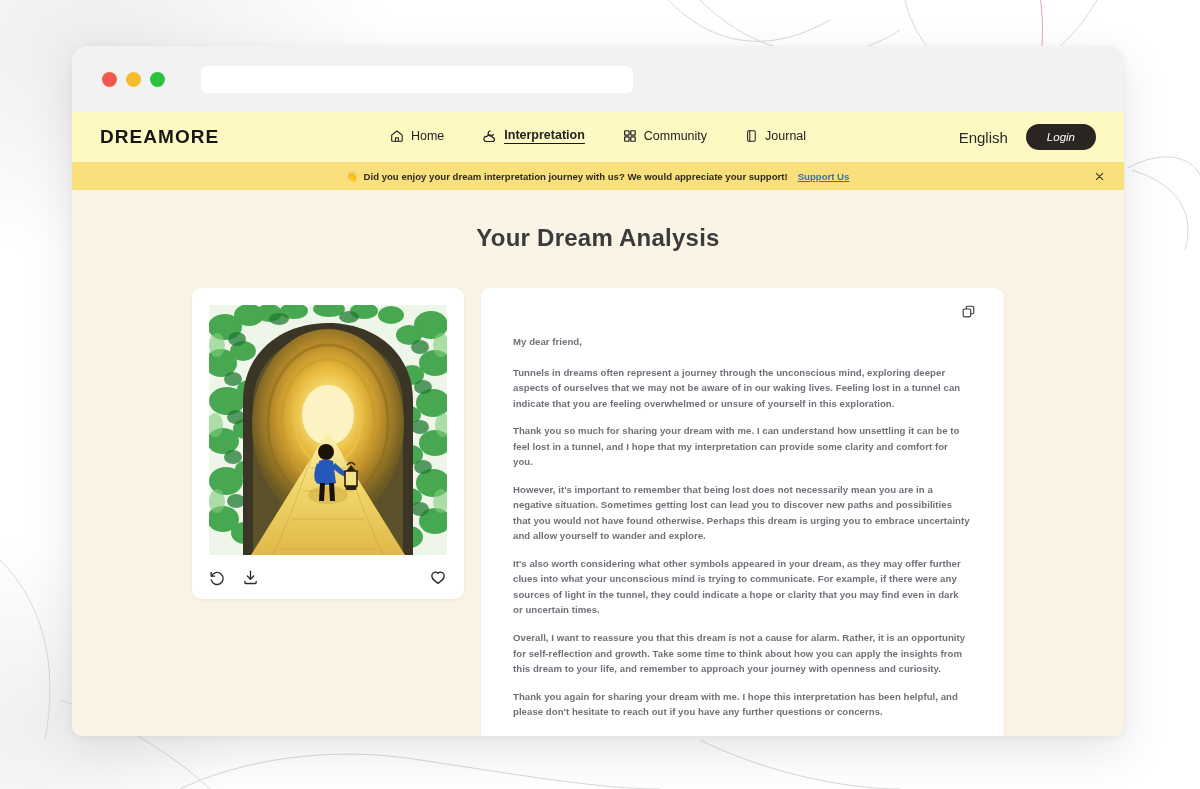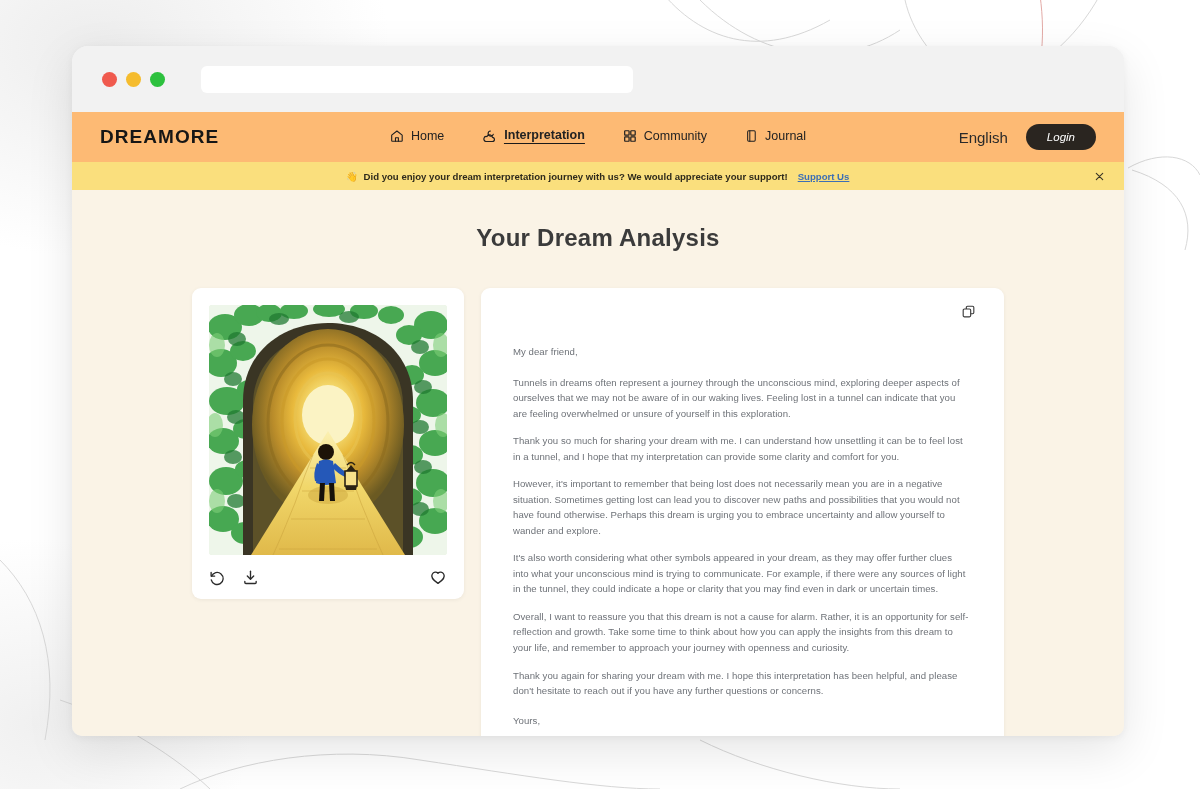--- a/index.html
+++ b/index.html
@@ -69,21 +69,21 @@
     outline: none;
     font-family: "Liberation Sans", sans-serif;
     font-size: 12px;
     color: #555;
     padding: 0 10px;
   }
 
   
   .site-header {
     height: 50px;
-    background: #fdba74;
+    background: #fef9c3;
     display: flex;
     align-items: center;
     padding: 0 28px;
     position: relative;
   }
   .brand {
     font-size: 19px;
     font-weight: 700;
     letter-spacing: 0.055em;
     color: #161616;
@@ -248,21 +248,21 @@
     position: relative;
     min-height: 410px;
   }
   .copy-btn {
     position: absolute;
     right: 28px;
     top: 16px;
     cursor: pointer;
     color: #3a3a3a;
   }
-  .letter-body { margin-top: 40px; }
+  .letter-body { margin-top: 30px; font-weight: bold; }
   .letter-body p {
     font-size: 9.6px;
     line-height: 1.62;
     color: #6e7278;
     margin-bottom: 12px;
     letter-spacing: 0.005em;
   }
   .letter-body p.salutation { margin-bottom: 15px; }
   .letter-body p.signoff { margin-top: 14px; margin-bottom: 0; }
 </style>

